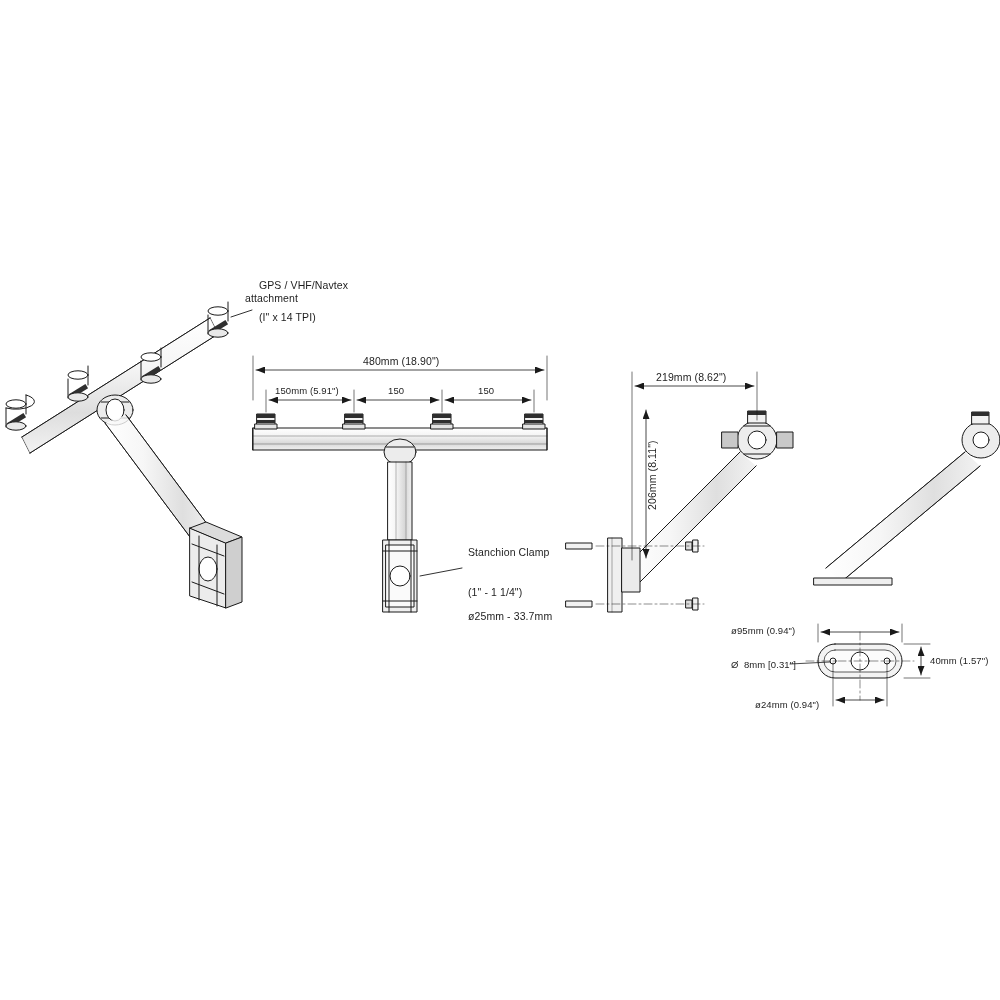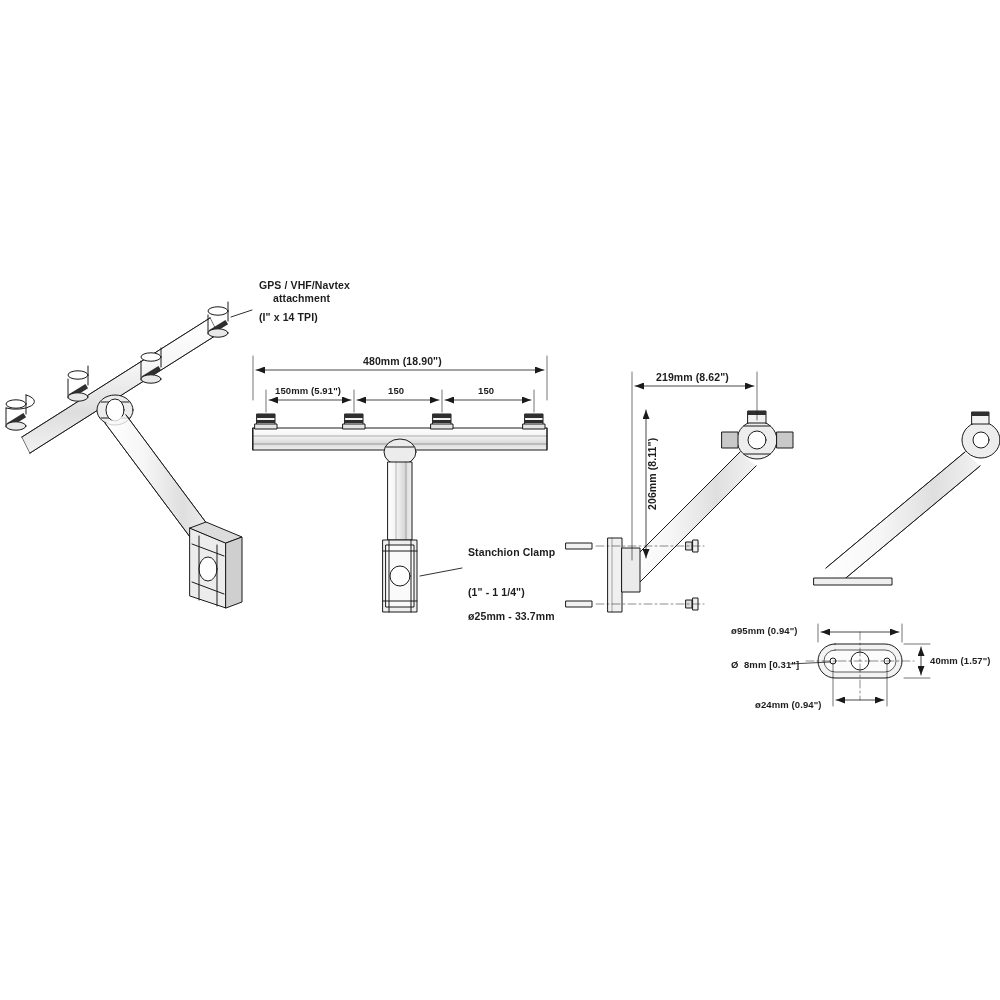--- a/index.html
+++ b/index.html
@@ -12,21 +12,20 @@
     height: 1000px;
     font-family: "Liberation Sans", sans-serif;
     color: #1a1a1a;
     overflow: hidden;
   }
   #sheet {
     position: relative;
     width: 1000px;
     height: 1000px;
     background: #ffffff;
-    font-weight: bold;
   }
   .lbl {
     position: absolute;
     font-family: "Liberation Sans", sans-serif;
     font-size: 10.5px;
     line-height: 13px;
     color: #1d1d1d;
     white-space: pre;
     letter-spacing: 0.1px;
   }
@@ -279,21 +278,21 @@
         <path d="M887,663 L887,706" stroke-width="0.6"></path>
         <path d="M836,700 L884,700" stroke-width="0.8" marker-start="url(#arrB)" marker-end="url(#arrA)"></path>
 
         <path d="M790,664 L830,662" stroke-width="0.8"></path>
       </g>
 
     </g>
   </svg>
 
   <div class="lbl" style="left:259px; top:279px;">GPS / VHF/Navtex</div>
-  <div class="lbl" style="left:273px; top:292px;">attachment</div>
+  <div class="lbl" style="left:245px; top:292px;">attachment</div>
   <div class="lbl" style="left:259px; top:311px;">(I" x 14 TPI)</div>
 
   <div class="lbl" style="left:468px; top:546px;">Stanchion Clamp</div>
   <div class="lbl" style="left:468px; top:570px;margin-top:40px;">ø25mm - 33.7mm</div>
   <div class="lbl" style="left:468px; top:586px;">(1" - 1 1/4")</div>
 
   <div class="lbl" style="left:363px; top:355px;">480mm (18.90")</div>
   <div class="lbl small" style="left:275px; top:385px;">150mm (5.91")</div>
   <div class="lbl small" style="left:388px; top:385px;">150</div>
   <div class="lbl small" style="left:478px; top:385px;">150</div>

